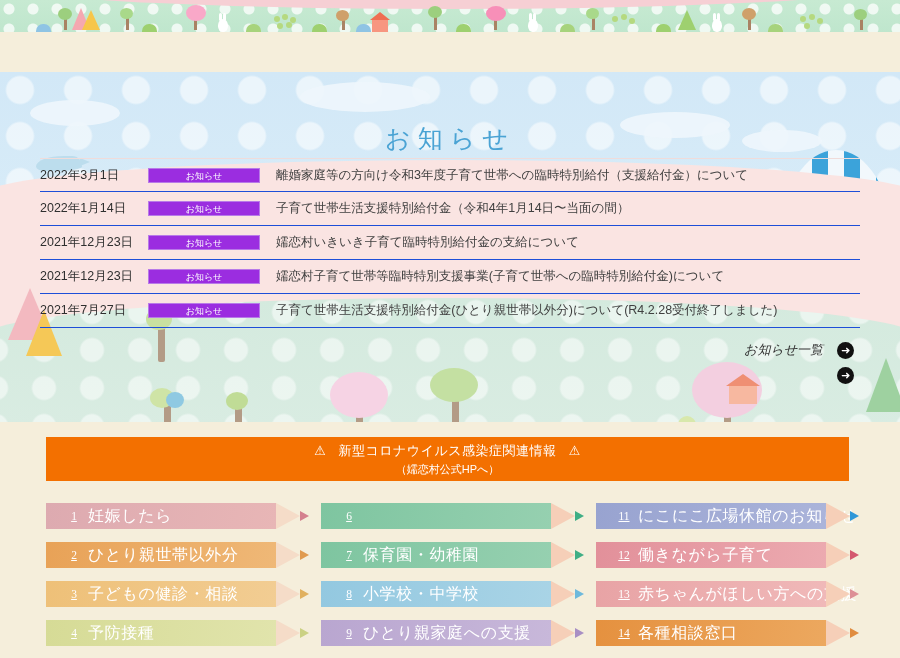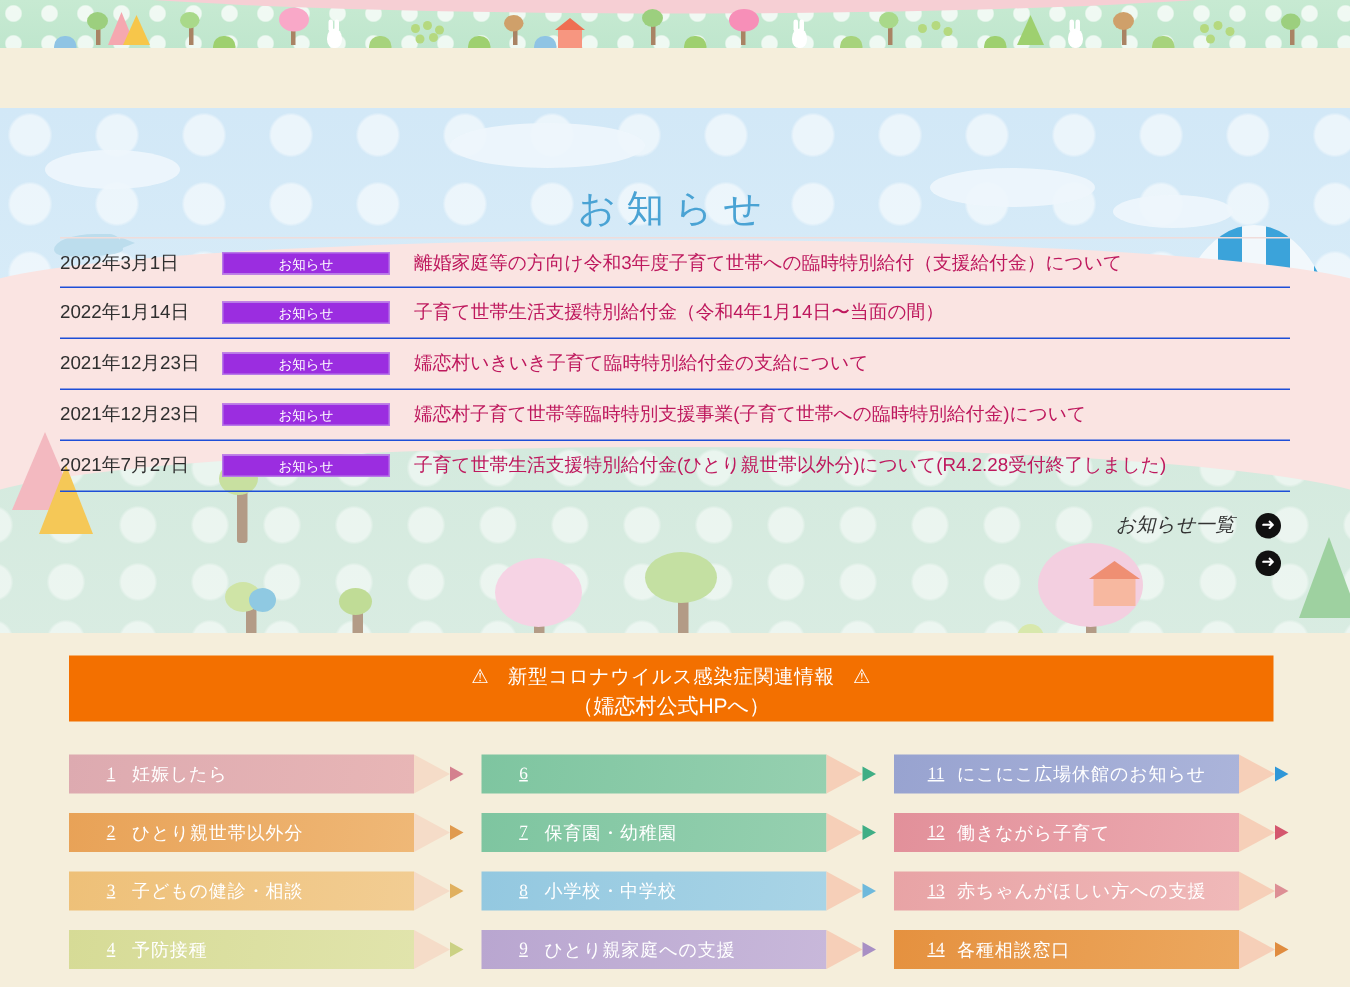--- a/index.html
+++ b/index.html
@@ -106,50 +106,50 @@
     display: flex; align-items: center; height: 34px; border-bottom: 1px solid #1d4ed8;
     font-size: 12.5px; color: #3a3a3a;
   }
   .news-row:first-child { border-top: 1px solid #f0dcda; }
   .news-date { width: 108px; flex: none; font-size: 12.5px; color: #2f2f2f; }
   .news-badge {
     width: 112px; flex: none; height: 15px; line-height: 15px; text-align: center;
     background: #9b2de0; border: 1px solid #b87ae8; color: #fff; font-size: 9px;
     margin-right: 16px;
   }
-  .news-text { flex: 1; font-size: 12.5px; color: #be185d; white-space: nowrap; }
+  .news-text { flex: 1; font-size: 12.5px; color: #404040; white-space: nowrap; }
 
   
   .links { position: absolute; right: 46px; top: 341px; text-align: right; font-style: italic; }
   .link-row { display: flex; align-items: center; justify-content: flex-end; gap: 14px;
     margin-bottom: 8px; font-size: 13px; color: #333; }
   .circ-arrow { width: 17px; height: 17px; border-radius: 50%; background: #111; color: #fff;
     font-size: 11px; line-height: 17px; text-align: center; flex: none; }
 
   
   .lower { position: absolute; left: 0; top: 422px; width: 900px; height: 236px; background: #f5eedb; }
 
   
   .covid {
     position: absolute; left: 46px; top: 437px; width: 803px; height: 44px;
     background: #f37000; color: #fff; text-align: center; padding-top: 5px;
   }
   .covid .l1 { font-size: 13px; letter-spacing: .5px; }
-  .covid .l2 { font-size: 14px; margin-top: 2px; }
+  .covid .l2 { font-size: 11px; margin-top: 2px; }
   .covid .warn { display: inline-block; margin: 0 8px; font-size: 13px; }
 
   
   .menu { position: absolute; left: 46px; top: 503px; width: 808px; display: flex; gap: 18px; }
   .mcol { width: 257px; }
   .mitem { position: relative; height: 26px; margin-bottom: 13px; display: flex; align-items: center; }
   .mbar { position: relative; width: 230px; height: 26px; display: flex; align-items: center;
     padding-left: 14px; color: #fff; }
   .mbar .num { width: 28px; flex: none; font-family: "Liberation Serif", serif; font-size: 11.5px;
     text-decoration: underline; text-align: center; }
-  .mbar .lbl { font-size: 12px; letter-spacing: .6px; white-space: nowrap; text-align: center; }
+  .mbar .lbl { font-size: 16px; letter-spacing: .6px; white-space: nowrap; text-align: center; }
   .mtip { position: absolute; left: 230px; top: 0; width: 0; height: 0;
     border-top: 13px solid transparent; border-bottom: 13px solid transparent; }
   .marrow { position: absolute; left: 254px; top: 8px; width: 0; height: 0;
     border-top: 5px solid transparent; border-bottom: 5px solid transparent; }
 </style>
 </head>
 <body>
 
 <div class="page">
 

